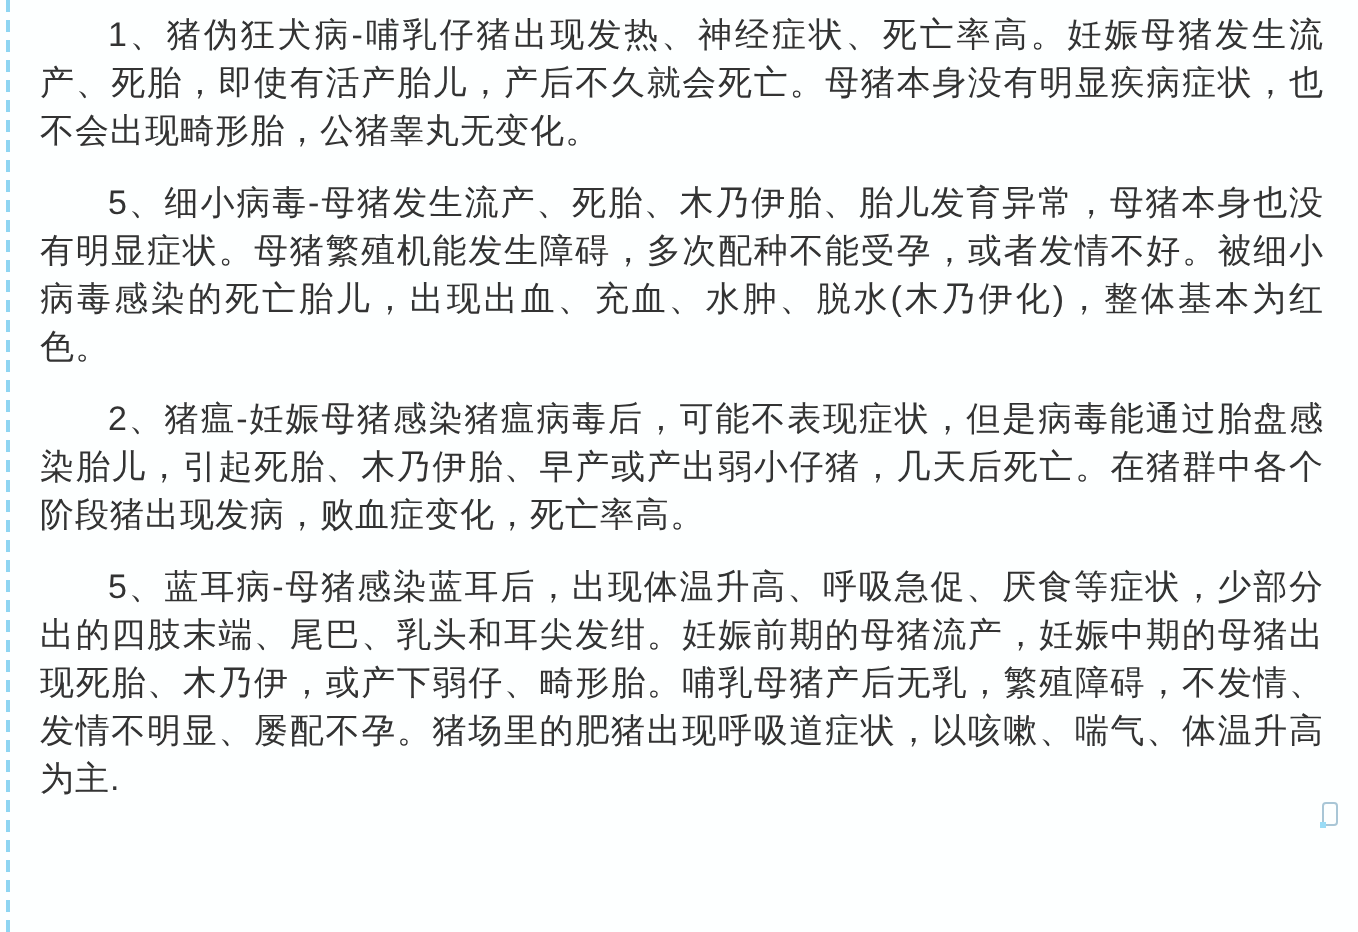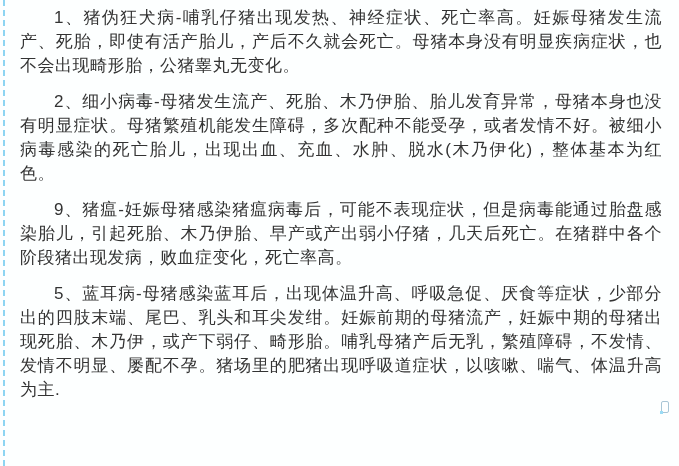--- a/index.html
+++ b/index.html
@@ -74,19 +74,19 @@
   }
 </style>
 </head>
 <body>
 
 <div class="page">
   <div class="left-dashed-rule"></div>
 
   <div class="content">
     <p>1、猪伪狂犬病-哺乳仔猪出现发热、神经症状、死亡率高。妊娠母猪发生流产、死胎，即使有活产胎儿，产后不久就会死亡。母猪本身没有明显疾病症状，也不会出现畸形胎，公猪睾丸无变化。</p>
-    <p>2、细小病毒-母猪发生流产、死胎、木乃伊胎、胎儿发育异常，母猪本身也没有明显症状。母猪繁殖机能发生障碍，多次配种不能受孕，或者发情不好。被细小病毒感染的死亡胎儿，出现出血、充血、水肿、脱水(木乃伊化)，整体基本为红色。</p>
-    <p>9、猪瘟-妊娠母猪感染猪瘟病毒后，可能不表现症状，但是病毒能通过胎盘感染胎儿，引起死胎、木乃伊胎、早产或产出弱小仔猪，几天后死亡。在猪群中各个阶段猪出现发病，败血症变化，死亡率高。</p>
+    <p>5、细小病毒-母猪发生流产、死胎、木乃伊胎、胎儿发育异常，母猪本身也没有明显症状。母猪繁殖机能发生障碍，多次配种不能受孕，或者发情不好。被细小病毒感染的死亡胎儿，出现出血、充血、水肿、脱水(木乃伊化)，整体基本为红色。</p>
+    <p>2、猪瘟-妊娠母猪感染猪瘟病毒后，可能不表现症状，但是病毒能通过胎盘感染胎儿，引起死胎、木乃伊胎、早产或产出弱小仔猪，几天后死亡。在猪群中各个阶段猪出现发病，败血症变化，死亡率高。</p>
     <p>5、蓝耳病-母猪感染蓝耳后，出现体温升高、呼吸急促、厌食等症状，少部分出的四肢末端、尾巴、乳头和耳尖发绀。妊娠前期的母猪流产，妊娠中期的母猪出现死胎、木乃伊，或产下弱仔、畸形胎。哺乳母猪产后无乳，繁殖障碍，不发情、发情不明显、屡配不孕。猪场里的肥猪出现呼吸道症状，以咳嗽、喘气、体温升高为主.</p>
   </div>
 
   <div class="edge-marker"></div>
 </div>
 
 </body></html>

